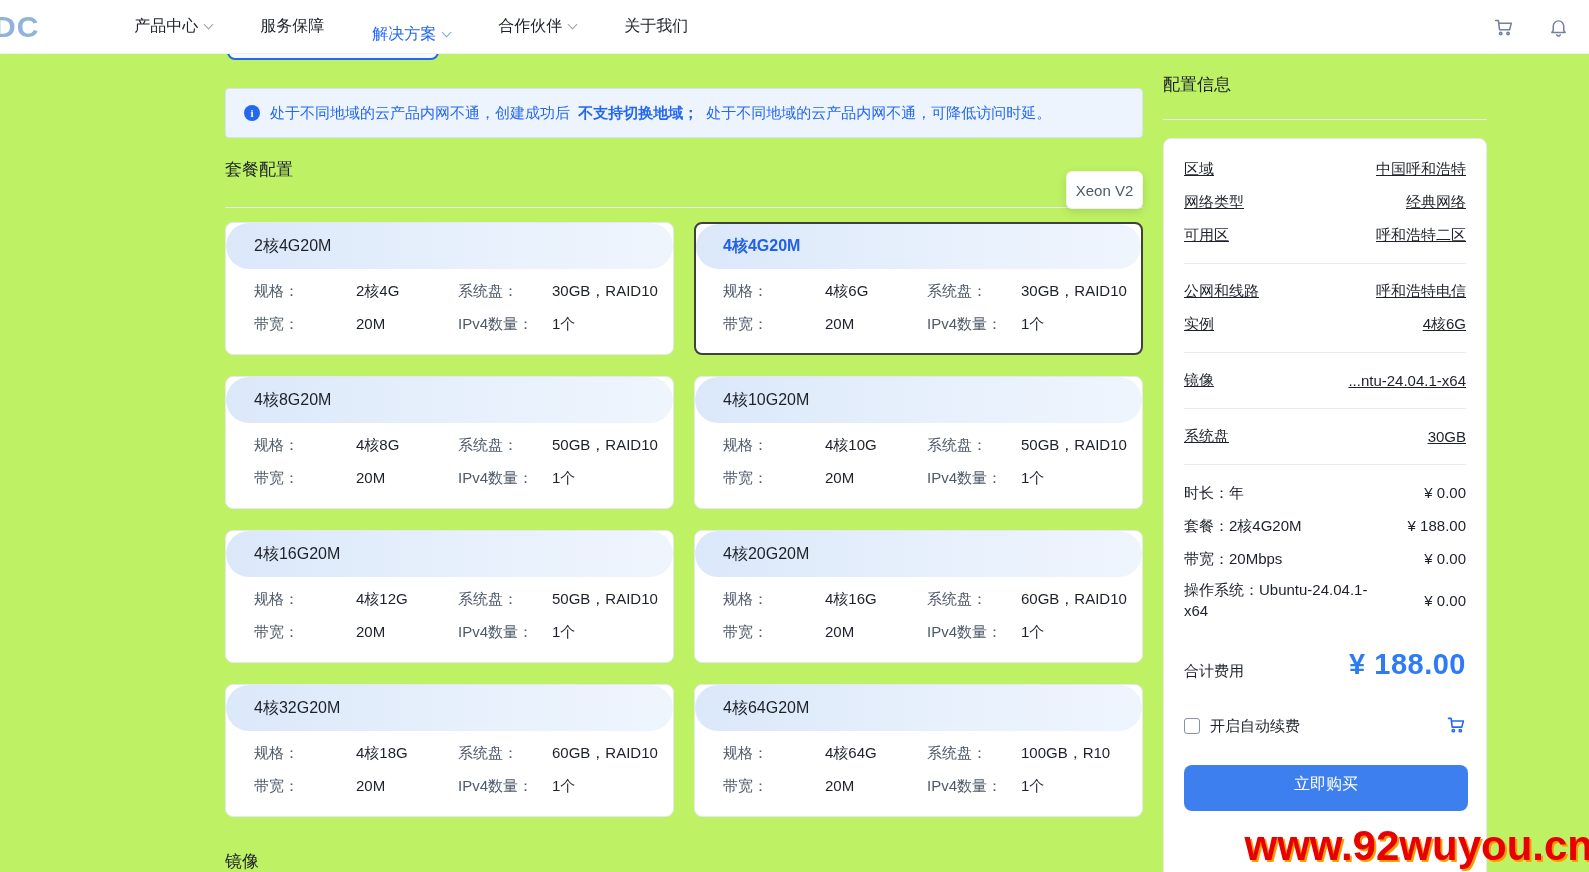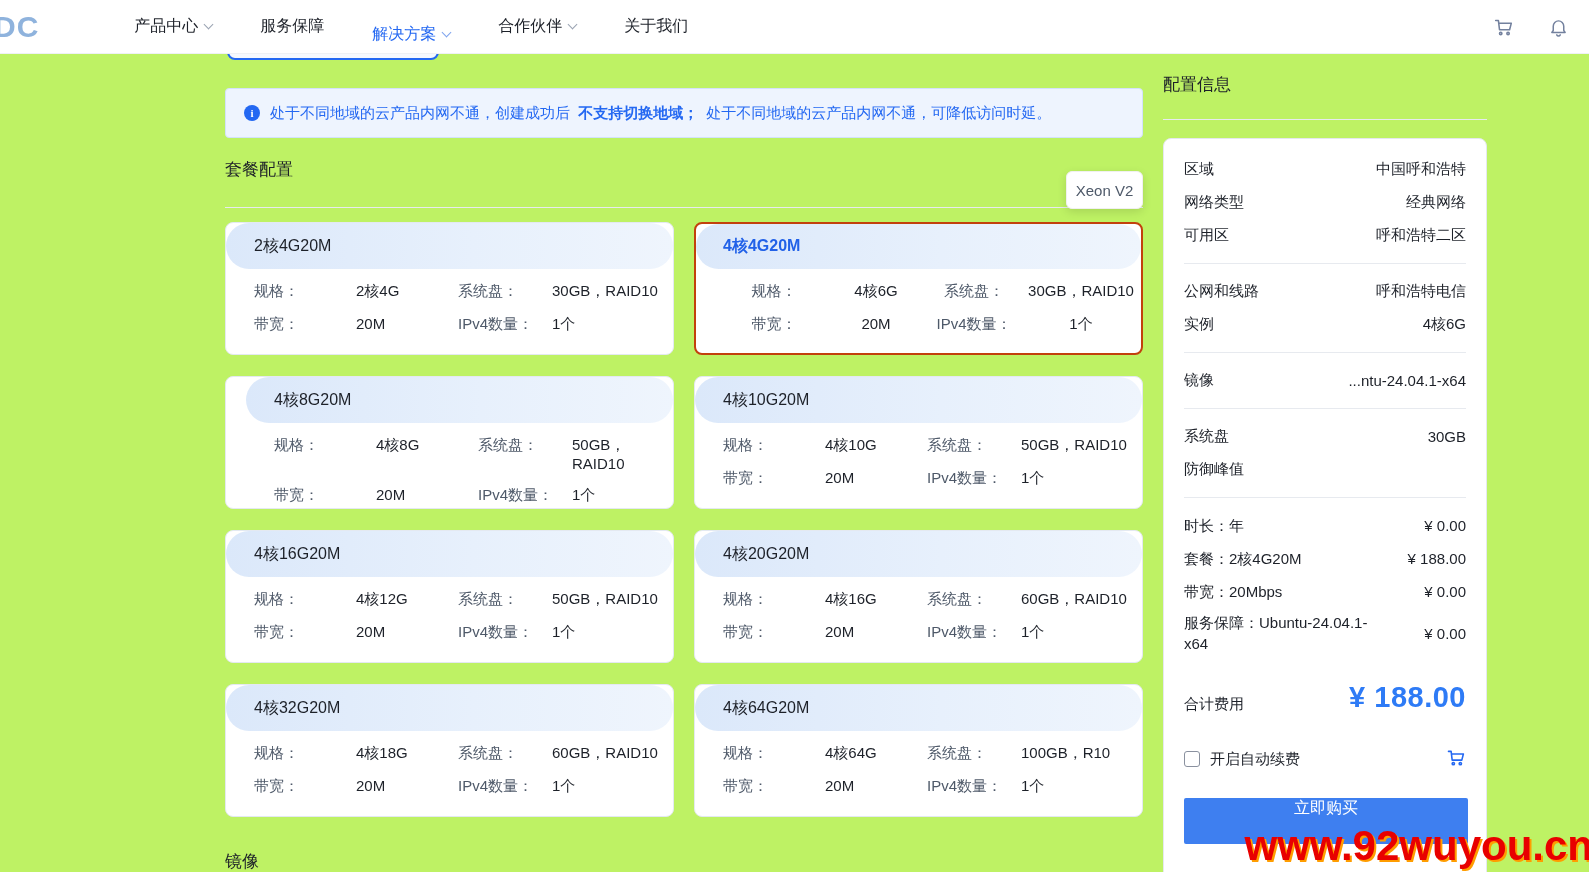--- a/index.html
+++ b/index.html
@@ -46,21 +46,21 @@
     position:absolute; left:1066px; top:171px; width:77px; height:38px;
     background:#fff; border:1px solid #f0f0f0; border-radius:6px;
     box-shadow:0 3px 10px rgba(0,0,0,.12); color:#4e5969; font-size:15px;
     display:flex; align-items:center; justify-content:center; z-index:5;
   }
   
   .card {
     position:absolute; width:449px; height:133px;
     border:1px solid #e4e9f1; border-radius:8px; background:#fff; cursor:pointer; overflow:hidden;
   }
-  .card.selected { border:2px solid #c2410c;text-align:center; }
+  .card.selected { border:2px solid #404040; }
   .card-header {
     height:46px; background:linear-gradient(90deg,#dbe8fa 0%,#e7f0fc 55%,#eff5fd 100%);
     display:flex; align-items:center; padding-left:28px;border-radius:23px;
   }
   .card.selected .card-header { height:45px; padding-left:27px; }
   .card-title { font-size:16px; color:#1d2129; }
   .card.selected .card-title { color:#2161e8; font-weight:bold; }
   .card-body {
     display:grid; grid-template-columns:102px 102px 94px auto; row-gap:14px;
     padding:13px 0 0 28px; font-size:15px;
@@ -68,37 +68,37 @@
   .card.selected .card-body { padding-left:27px; }
   .lbl { color:#4e5969; }
   .val { color:#1d2129; }
   
   .sb-title { position:absolute; left:1163px; top:73px; font-size:17px; font-weight:500; }
   .sb-hr { position:absolute; left:1163px; top:119px; width:324px; height:1px; background:#e7eaef; }
   .sb-card {
     position:absolute; left:1163px; top:138px; width:324px; height:760px;
     border:1px solid #e5e8ef; border-radius:8px; background:#fff; padding:14px 20px 0 20px;
   }
-  .srow { display:flex; justify-content:space-between; align-items:center; height:33px; font-size:15px; }
+  .srow { display:flex; justify-content:space-between; align-items:center; height:33px; font-size:15px;text-decoration:underline; }
   .slabel { color:#1d2129; }
   .svalue { color:#1d2129; text-align:right; }
   .sb-div { height:1px; background:#e7eaef; margin:11px 0; }
   .prow { display:flex; justify-content:space-between; align-items:center; min-height:33px; font-size:15px; }
   .prow .slabel { max-width:195px; line-height:21px; }
   .total-row { display:flex; justify-content:space-between; align-items:flex-end; margin-top:14px; height:46px; }
   .total-label { font-size:15px; color:#1d2129; }
   .total-value { font-size:29px; font-weight:bold; color:#2e7bf6; letter-spacing:.5px; }
   .renew-row { display:flex; align-items:center; margin-top:32px; height:26px; }
   .checkbox { width:16px; height:16px; border:1.5px solid #8a919f; border-radius:3px; background:#fff; margin-right:10px; cursor:pointer; flex:none; }
   .renew-label { font-size:15px; color:#1d2129; }
   .renew-cart { margin-left:auto; color:#2468f2; cursor:pointer; }
   .buy-btn {
-    margin-top:26px; width:284px; height:46px; background:#3e7ff0; border:none; border-radius:2px;
+    margin-top:26px; width:284px; height:46px; background:#3e7ff0; border:none; border-radius:8px;
     color:#fff; font-size:16px; font-family:Liberation Sans, sans-serif; cursor:pointer;
-    display:flex; align-items:flex-start; justify-content:center; 
+    display:flex; align-items:flex-start; justify-content:center; padding-top:9px;
   }
   
   .image-title { position:absolute; left:225px; top:850px; font-size:17px; font-weight:500; }
   .watermark {
     position:absolute; right:-4px; top:822px; z-index:30; white-space:nowrap;
     font-size:42px; font-weight:bold; color:#e80000; letter-spacing:0;
     text-shadow:2px 2px 0 #ff9d00; font-family:"Liberation Sans", sans-serif;
   }
 </style>
 </head>
@@ -185,21 +185,21 @@
       <span class="val">4核6G</span>
       <span class="lbl">系统盘：</span>
       <span class="val">30GB，RAID10</span>
       <span class="lbl">带宽：</span>
       <span class="val">20M</span>
       <span class="lbl">IPv4数量：</span>
       <span class="val">1个</span>
     </div>
   </div>
 
-  <div class="card" style="left:225px; top:376px;padding-left:20px;">
+  <div class="card" style="left:225px; top:376px;">
     <div class="card-header">
       <span class="card-title">4核8G20M</span>
       </div>
     <div class="card-body">
       <span class="lbl">规格：</span>
       <span class="val">4核8G</span>
       <span class="lbl">系统盘：</span>
       <span class="val">50GB，RAID10</span>
       <span class="lbl">带宽：</span>
       <span class="val">20M</span>
@@ -317,40 +317,36 @@
       </div>
     <div class="sb-div"></div>
     <div class="srow">
         <span class="slabel">镜像</span>
         <span class="svalue">...ntu-24.04.1-x64</span>
       </div>
     <div class="sb-div"></div>
     <div class="srow">
         <span class="slabel">系统盘</span>
         <span class="svalue">30GB</span>
-      </div>
-    <div class="srow">
-        <span class="slabel">防御峰值</span>
-        <span class="svalue"></span>
       </div>
     <div class="sb-div"></div>
     <div class="prow">
         <span class="slabel">时长：年</span>
         <span class="svalue">¥ 0.00</span>
       </div>
     <div class="prow">
         <span class="slabel">套餐：2核4G20M</span>
         <span class="svalue">¥ 188.00</span>
       </div>
     <div class="prow">
         <span class="slabel">带宽：20Mbps</span>
         <span class="svalue">¥ 0.00</span>
       </div>
     <div class="prow" style="margin-top:4px;">
-        <span class="slabel">服务保障：Ubuntu-24.04.1-x64</span>
+        <span class="slabel">操作系统：Ubuntu-24.04.1-x64</span>
         <span class="svalue">¥ 0.00</span>
       </div>
     <div class="total-row">
       <span class="total-label">合计费用</span>
       <span class="total-value">¥ 188.00</span>
     </div>
     <div class="renew-row">
       <span class="checkbox"></span>
       <span class="renew-label">开启自动续费</span>
       <span class="renew-cart">

